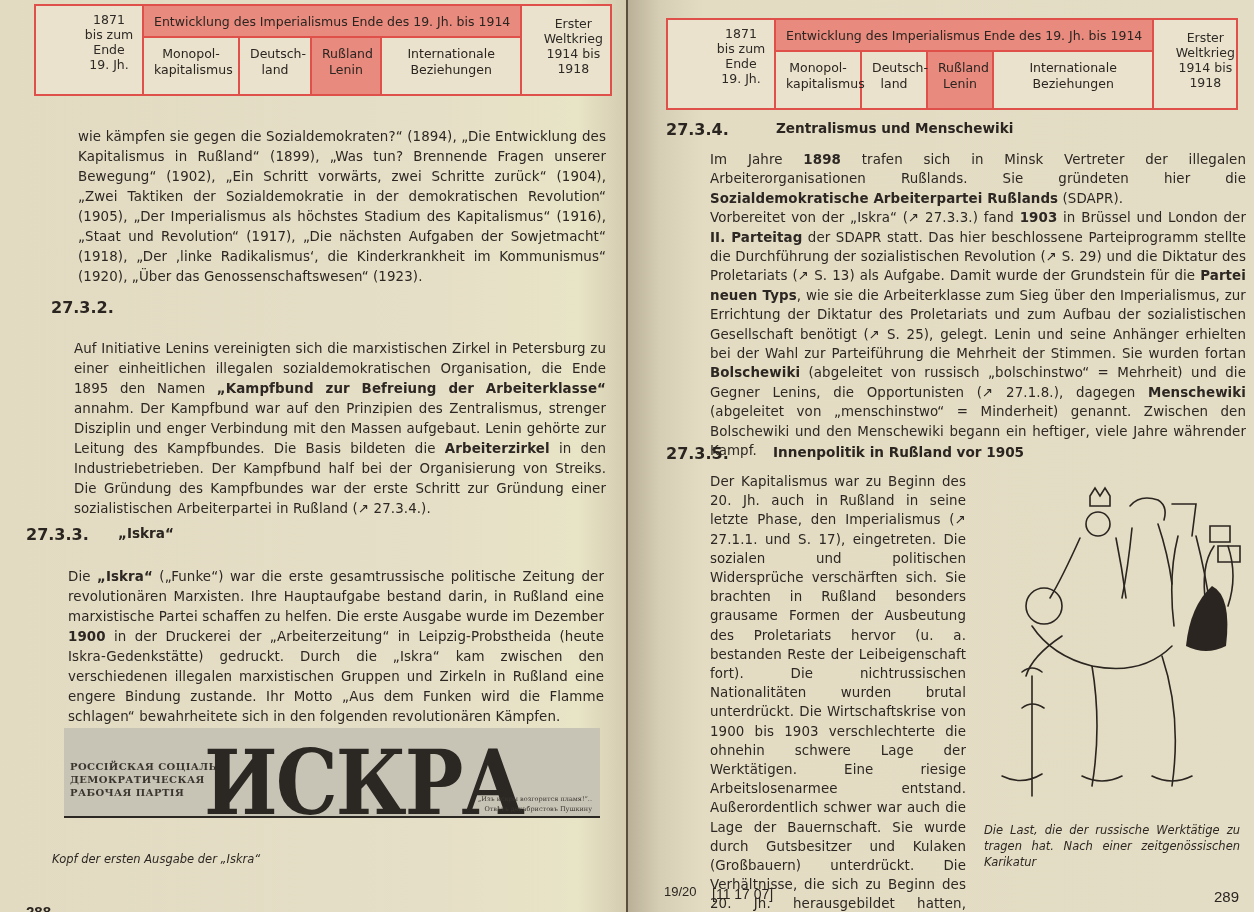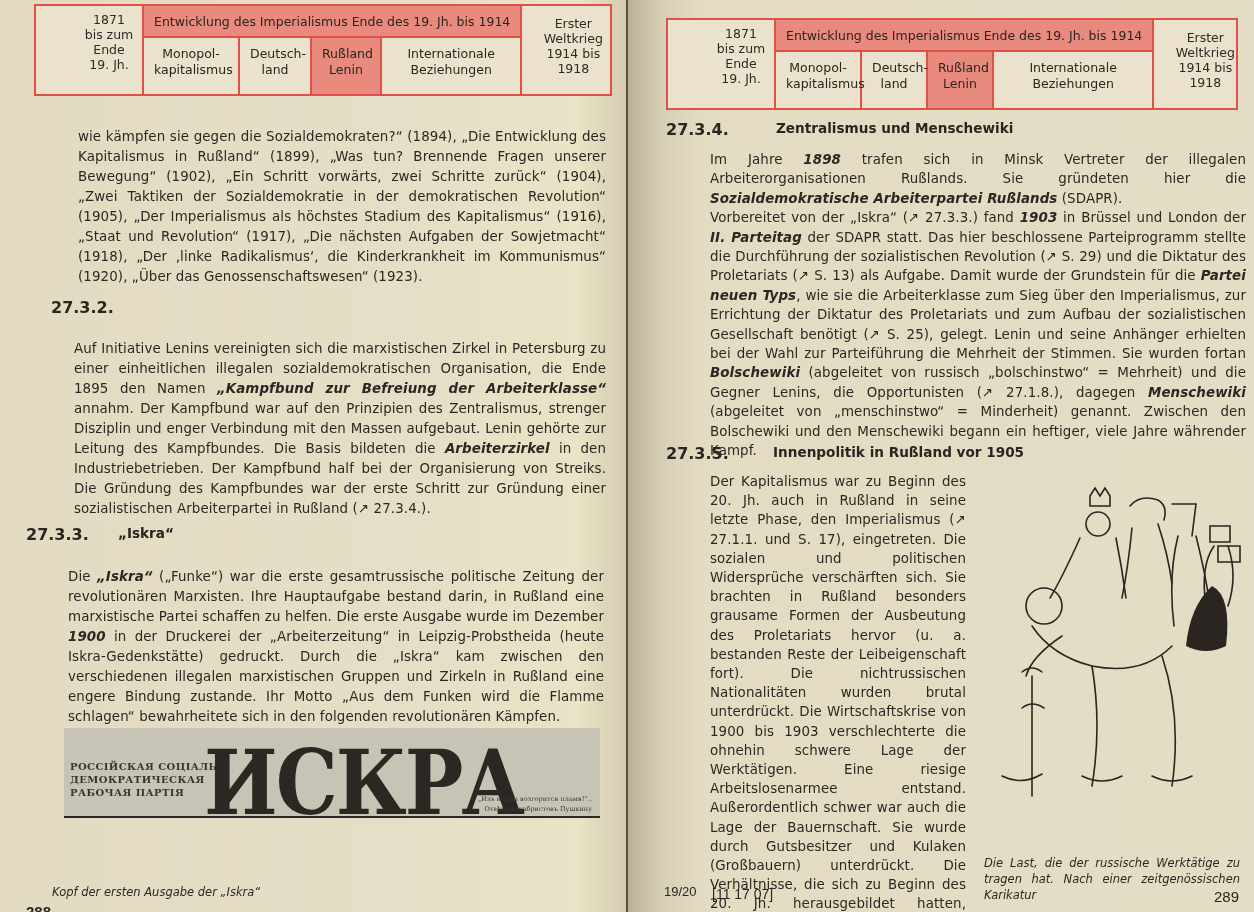--- a/index.html
+++ b/index.html
@@ -39,24 +39,24 @@
   }
   .tl-mid-row { display: grid; flex: 1; }
   .tl-sub { padding: 8px 10px; font-size: 12.5px; line-height: 16px; border-right: 2px solid #e0504a; text-align: center; }
   .tl-sub:last-child { border-right: none; }
   .tl-sub.active { background: #e98a7e; }
 
   .body-text {
     position: absolute; font-size: 13.4px; line-height: 20px;
     text-align: justify; color: #2c2722; letter-spacing: 0.1px;
   }
-  .body-text b { font-weight: bold; font-style: italic; }
+  .body-text b { font-weight: bold; }
   .sec-num { position: absolute; font-size: 16px; font-weight: bold; color: #2a2520; }
   .sec-title { position: absolute; font-size: 13.6px; font-weight: bold; color: #2a2520; }
-  .caption { position: absolute; font-size: 11.5px; font-style: italic; line-height: 16px; color: #2c2722; margin-top: 33px; }
+  .caption { position: absolute; font-size: 11.5px; font-style: italic; line-height: 16px; color: #2c2722; }
   .page-num { position: absolute; font-family: "Liberation Sans", sans-serif; font-size: 15px; color: #2a2520; }
   .small-mark { position: absolute; font-family: "Liberation Sans", sans-serif; font-size: 14px; color: #2a2520; }
 
   
   .iskra {
     position: absolute; left: 64px; top: 728px; width: 536px; height: 90px;
     background: #c7c3b5; overflow: hidden;
   }
   .iskra-left {
     position: absolute; left: 6px; top: 32px; font-family: "DejaVu Serif", serif;

